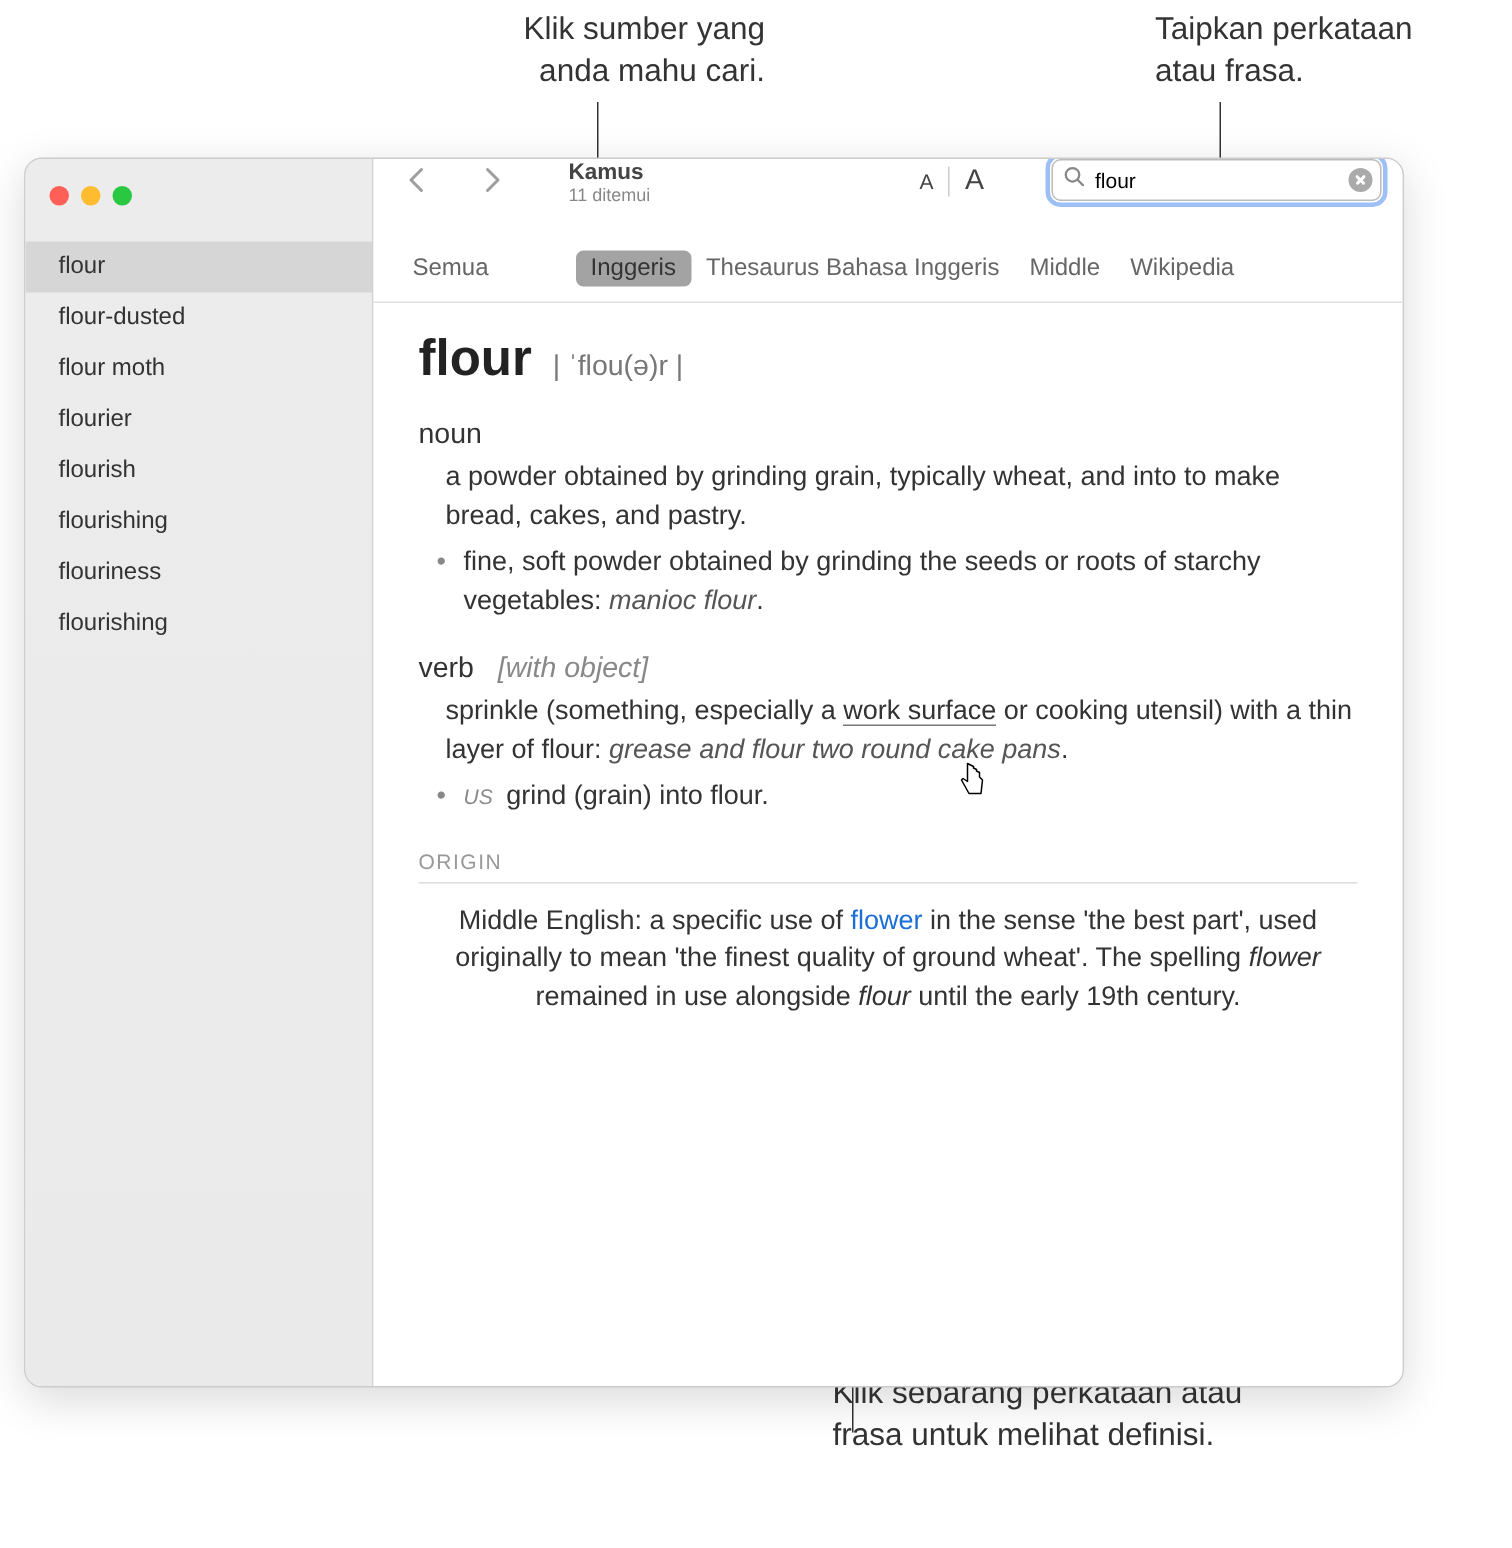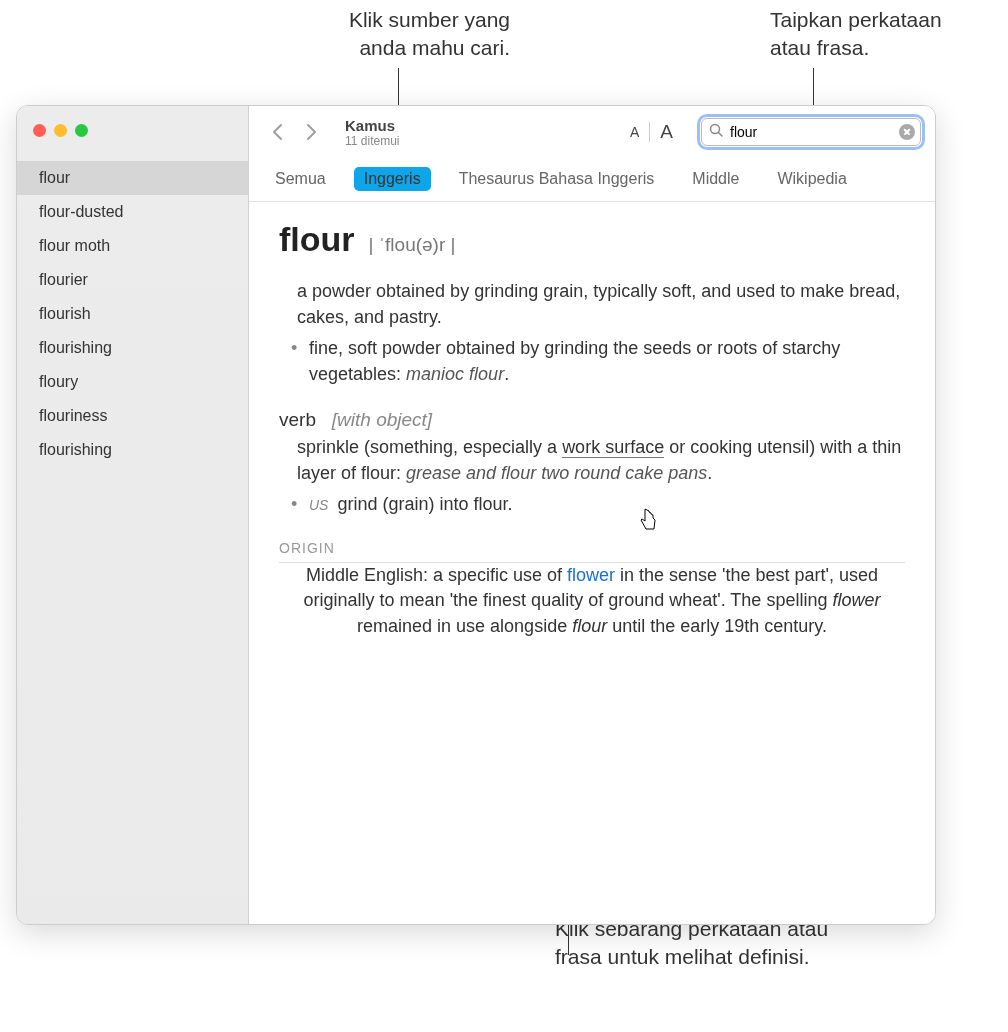--- a/index.html
+++ b/index.html
@@ -65,23 +65,23 @@
     }
     .main {
       flex: 1;
       display: flex;
       flex-direction: column;
       background: #fff;
     }
     .toolbar {
       height: 52px;
       display: flex;
-      align-items: center;
+      align-items: flex-start;
       padding: 0 14px;
-      gap: 6px;
+      gap: 23px;
     }
     .nav-arrow {
       width: 28px; height: 28px;
       display: flex; align-items: center; justify-content: center;
       cursor: pointer;
     }
     .nav-arrow svg { stroke: #9e9e9e; }
     .title-block {
       flex: 0 0 auto;
       margin-left: 14px;
@@ -121,27 +121,26 @@
       display: flex; align-items: center; justify-content: center; cursor: pointer;
     }
     .clear-icon::before, .clear-icon::after {
       content: ''; position: absolute; width: 8px; height: 1.5px; background: #fff; border-radius: 1px;
     }
     .clear-icon::before { transform: rotate(45deg); }
     .clear-icon::after { transform: rotate(-45deg); }
     .tabs {
       padding: 9px 16px 10px 16px;
       display: flex;
-      gap: 18px;
       font-size: 16px;
       color: #666;
       border-bottom: 1px solid #e0e0e0;
     }
     .tab { cursor: pointer; padding: 3px 10px; border-radius: 5px; }
-    .tab.active { background: #0ea5e9; color: #333; }
+    .tab.active { background: #a3a3a3; color: #333; margin-left: 48px; }
     .content {
       flex: 1;
       padding: 18px 30px;
       overflow: auto;
     }
     .headword-row { display: flex; align-items: baseline; gap: 14px; margin-bottom: 20px;}
     .headword { font-size: 34px; font-weight: 700; color: #222; }
     .pron { font-size: 19px; color: #777; }
     .pos { font-size: 19px; color: #333; margin-bottom: 4px; }
     .pos-meta { color: #888; font-style: italic; }
@@ -151,21 +150,21 @@
     .example { font-style: italic; color: #555; }
     .sublabel { font-style: italic; color: #888; text-transform: uppercase; font-size: 14px; margin-right: 4px; }
     .linked { border-bottom: 1px solid #777; cursor: pointer; }
     .origin-hdr {
       text-transform: uppercase;
       font-size: 14px;
       color: #999;
       letter-spacing: 1px;
       border-bottom: 1px solid #ddd;
       padding-bottom: 6px;
-      margin-bottom: 0;
+      margin-bottom: 12px;
     }
     .origin-text { font-size: 18px; line-height: 1.42; text-align: center; }
     .origin-text .hyperlink { color: #1b6fd6; cursor: pointer; }
     .origin-text .ital { font-style: italic; }
     .cursor-pointer-img {
       position: absolute;
       width: 18px; height: 22px;
       pointer-events: none;
     }
   </style>
@@ -193,21 +192,20 @@
     <span class="tl-green"></span>
   </div>
 
   <div class="sidebar">
     <div class="sidebar-item selected">flour</div>
     <div class="sidebar-item">flour-dusted</div>
     <div class="sidebar-item">flour moth</div>
     <div class="sidebar-item">flourier</div>
     <div class="sidebar-item">flourish</div>
     <div class="sidebar-item">flourishing</div>
-    <div class="sidebar-item">floury</div>
     <div class="sidebar-item">flouriness</div>
     <div class="sidebar-item">flourishing</div>
   </div>
 
   <div class="main">
     <div class="toolbar">
       <div class="nav-arrow">
         <svg width="11" height="18" viewBox="0 0 11 18" fill="none">
             <path d="M9 2 L2 9 L9 16" stroke-width="2" stroke-linecap="round" stroke-linejoin="round"></path>
           </svg>
@@ -245,22 +243,25 @@
       <div class="tab">Middle</div>
       <div class="tab">Wikipedia</div>
     </div>
 
     <div class="content">
       <div class="headword-row">
         <span class="headword">flour</span>
         <span class="pron">| ˈflou(ə)r |</span>
       </div>
 
+      <div class="pos">
+        <span>noun</span>
+      </div>
       <div class="def-block">
-        <div>a powder obtained by grinding grain, typically soft, and used to make bread, cakes, and pastry.</div>
+        <div>a powder obtained by grinding grain, typically wheat, and into to make bread, cakes, and pastry.</div>
         <div class="subdef">
           <span>fine, soft powder obtained by grinding the seeds or roots of starchy vegetables: </span><span class="example">manioc flour</span><span>.</span>
         </div>
       </div>
 
       <div class="pos">
         <span>verb</span>
         <span class="pos-meta">&nbsp;&nbsp;<span>[with object]</span></span>
       </div>
       <div class="def-block">

